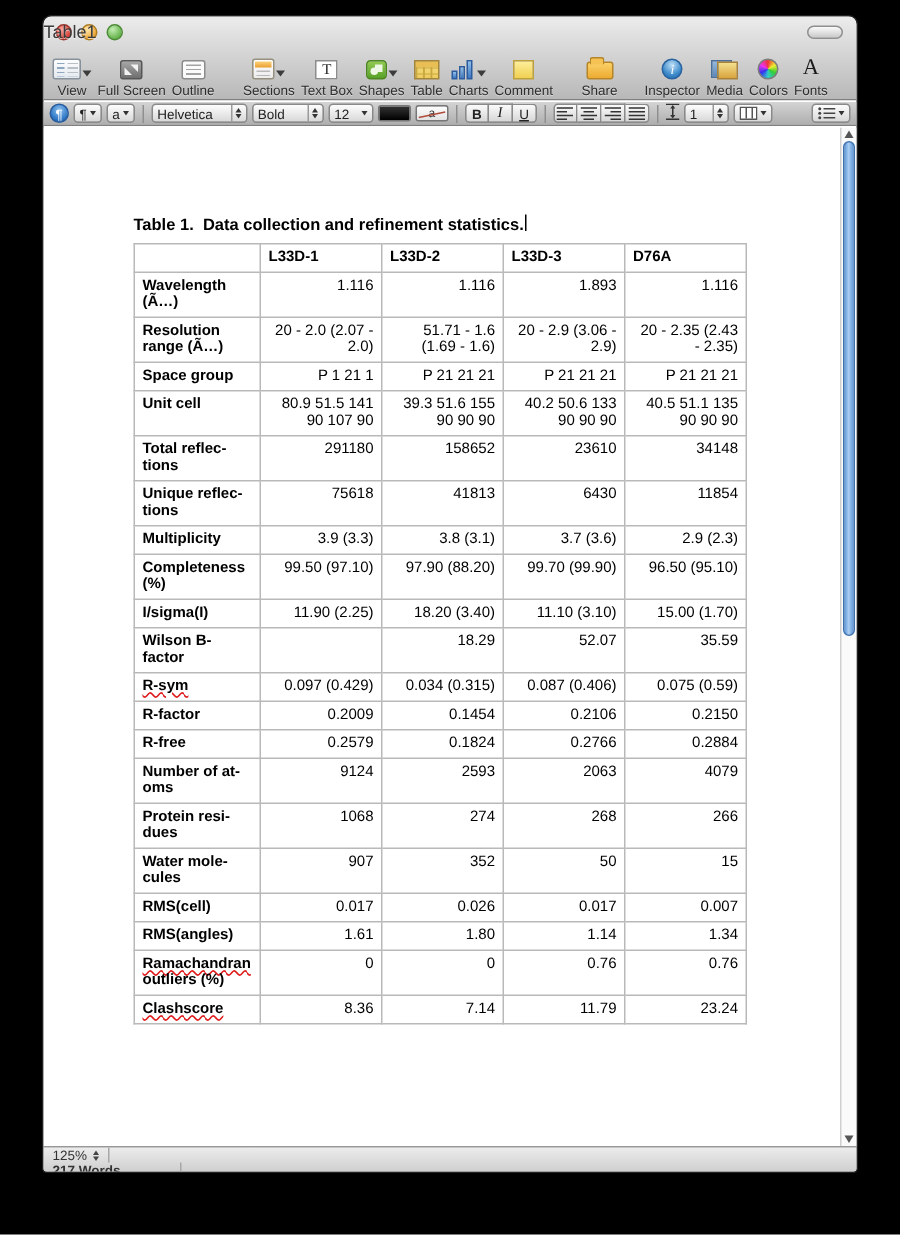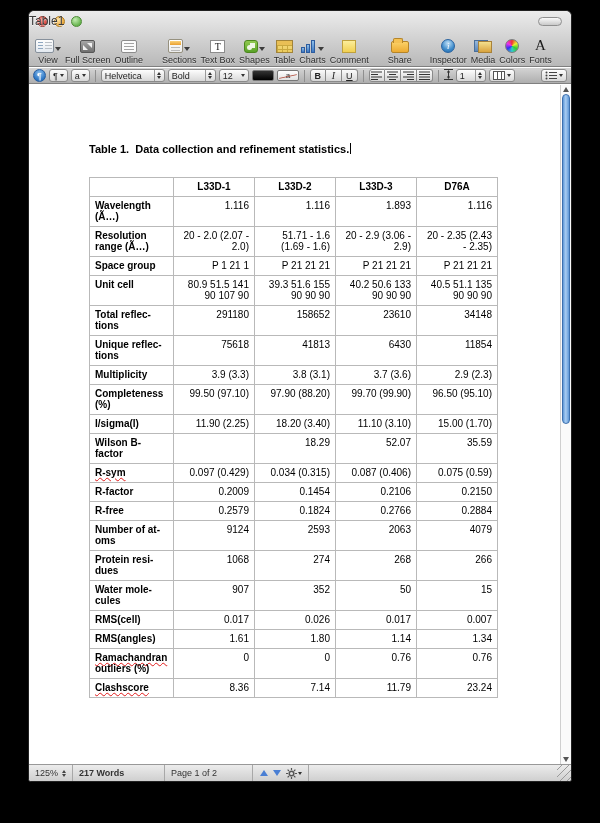--- a/index.html
+++ b/index.html
@@ -119,45 +119,45 @@
     background:linear-gradient(#fbfbfb,#d6d6d6); border:1px solid #8a8a8a; border-left:none; }
   .seg .sbtn:first-child { border-left:1px solid #8a8a8a; border-radius:3px 0 0 3px; }
   .seg .sbtn:last-child { border-radius:0 3px 3px 0; }
   .sbtn .bl { font-weight:bold; font-size:9px; }
   .sbtn .il { font-style:italic; font-family:"Liberation Serif", serif; font-size:10px; }
   .sbtn .ul { text-decoration:underline; font-size:9px; }
   .spacer { flex:1; }
   
   .content { position:absolute; left:0; top:74px; right:0; bottom:17px; background:#fff; overflow:hidden; }
   .doc { position:absolute; left:60px; top:58px; width:412px; }
-  .doc-title { font-size:11px; font-weight:bold; color:#000; white-space:pre-wrap; margin-bottom:22px; }
+  .doc-title { font-size:11px; font-weight:bold; color:#000; white-space:pre-wrap; margin-bottom:6px; }
   .cursor { display:inline-block; width:1px; height:11px; background:#000; vertical-align:-1px; margin-left:1px; }
   table.stats { border-collapse:collapse; table-layout:fixed; width:409px; font-size:10px; line-height:11px; color:#000; }
   table.stats col.c0 { width:84px; }
   table.stats col.cv { width:81px; }
   table.stats th, table.stats td { border:1px solid #b9b9b9; padding:3px 5px 4px 5px; vertical-align:top; overflow-wrap:break-word; }
-  table.stats thead th { font-weight:bold; text-align:center; }
+  table.stats thead th { font-weight:bold; text-align:left; }
   table.stats tbody th { font-weight:bold; text-align:left; }
   table.stats td { text-align:right; font-weight:normal; }
   .sq { text-decoration:underline; text-decoration-style:wavy; text-decoration-color:#e01a1a;
         text-decoration-thickness:1px; text-underline-offset:1px; }
   
   .scrollbar { position:absolute; top:0; right:0; bottom:0; width:11px; background:#fafafa; border-left:1px solid #cfcfcf; }
   .sb-arrow { position:absolute; left:0; right:0; display:flex; justify-content:center; }
   .sb-arrow.up { top:2px; }
   .sb-arrow.down { bottom:2px; }
   .sb-arrow.up i { width:0; height:0; border-left:3px solid transparent; border-right:3px solid transparent; border-bottom:5px solid #555; }
   .sb-arrow.down i { width:0; height:0; border-left:3px solid transparent; border-right:3px solid transparent; border-top:5px solid #555; }
   .sb-thumb { position:absolute; left:1px; width:8px; top:9px; height:330px; border-radius:4px;
     background:linear-gradient(90deg,#5e97d6,#a9cdf2 45%,#5e97d6); border:1px solid #3c70ae; }
   
   .statusbar {
     position:absolute; left:0; right:0; bottom:0; height:17px;
     background:linear-gradient(#ececec,#cfcfcf); border-top:1px solid #989898;
-    display:flex; align-items:stretch; font-size:9px; color:#333;
+    display:flex; align-items:stretch; font-size:9px; color:#333;flex-direction:column;
   }
   .sbseg { display:flex; align-items:center; padding:0 6px; border-right:1px solid #a8a8a8; gap:3px; }
   .sbseg.zoomseg { width:44px; justify-content:space-between; }
   .sbseg.words { width:92px;font-weight:bold; }
   .sbseg.page { width:88px; }
   .sbseg.nav { width:56px; justify-content:center; gap:5px; }
   .mini-stepper { display:flex; flex-direction:column; gap:1px; }
   .mini-stepper i { display:block; }
   .mini-stepper .u { width:0;height:0;border-left:2.5px solid transparent;border-right:2.5px solid transparent;border-bottom:3px solid #444; }
   .mini-stepper .d { width:0;height:0;border-left:2.5px solid transparent;border-right:2.5px solid transparent;border-top:3px solid #444; }

